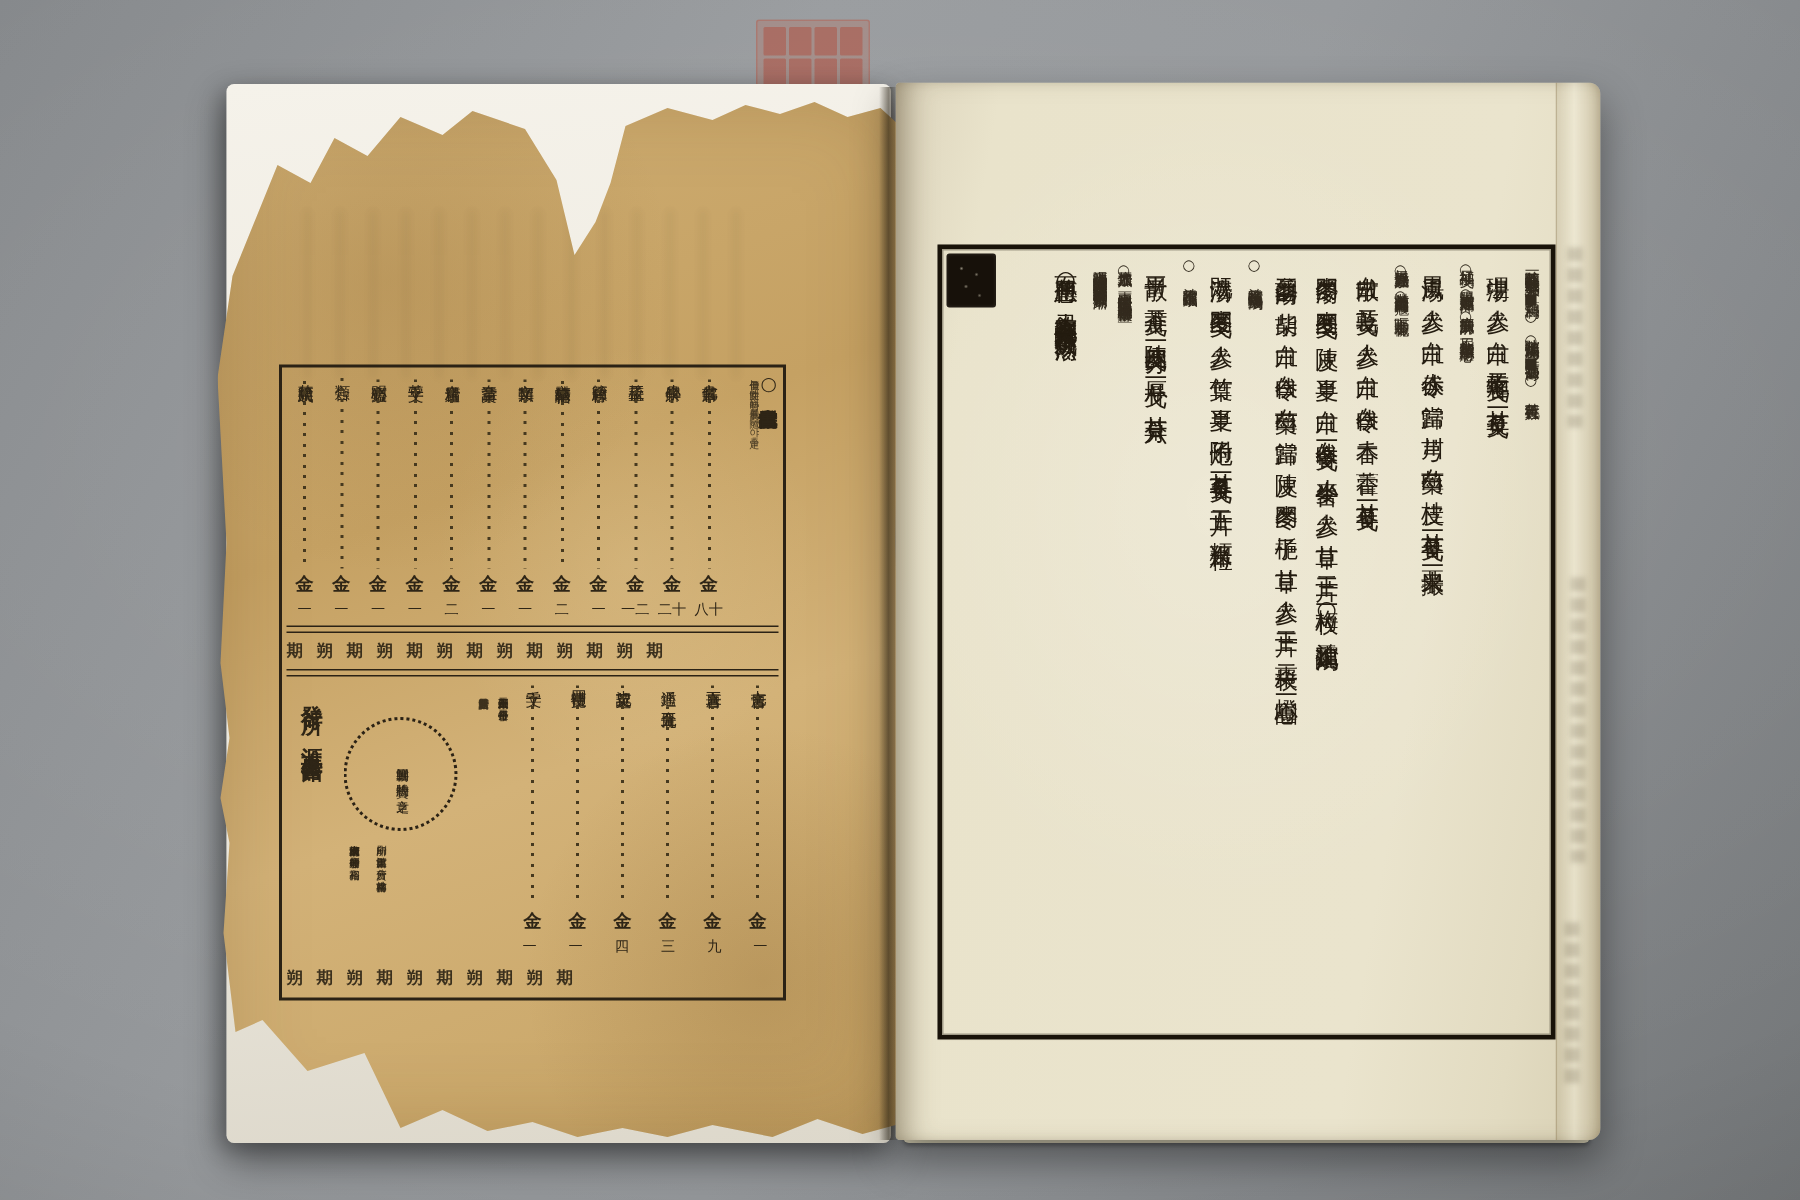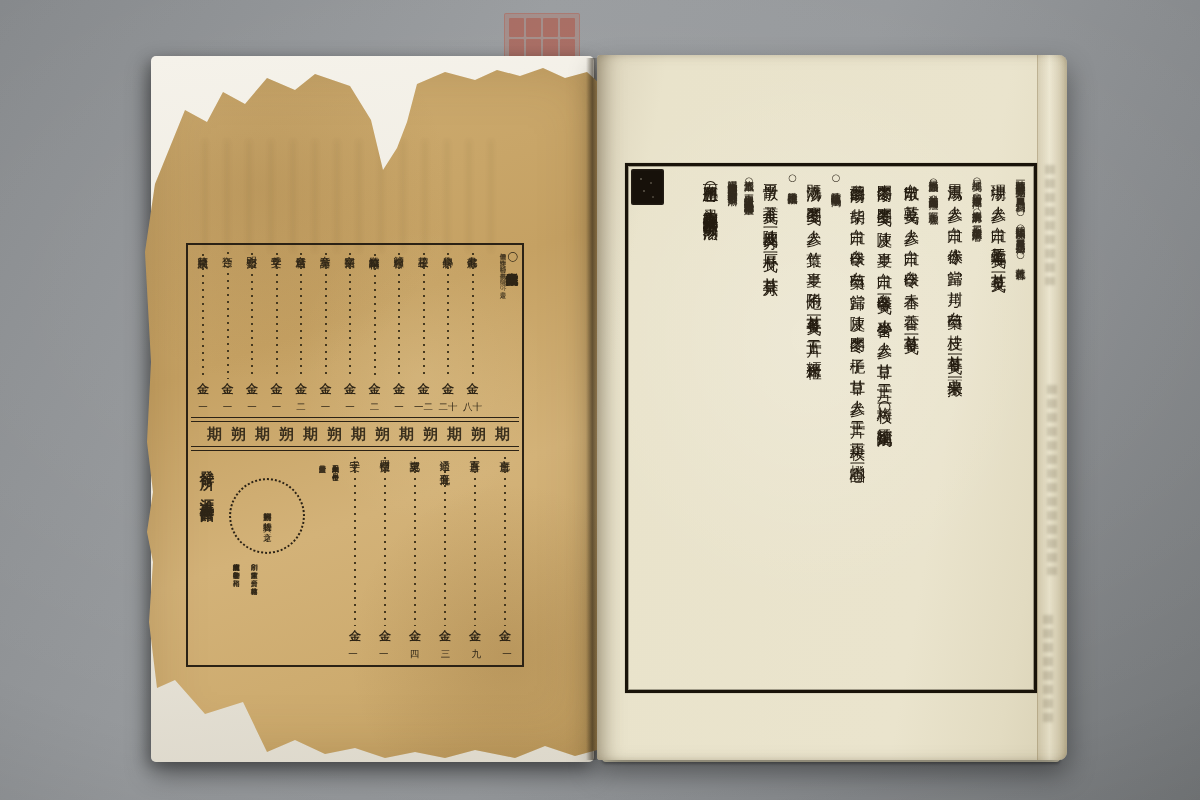--- a/index.html
+++ b/index.html
@@ -48,21 +48,21 @@
   .hdr-note { writing-mode:vertical-rl; text-orientation:upright; font-size:6.5px; line-height:1.05; opacity:.85; }
   .cat-col { width:24px; display:flex; flex-direction:column; align-items:center; }
   .cat-col .ct { writing-mode:vertical-rl; text-orientation:upright; font-size:10.5px; line-height:1; letter-spacing:.5px; }
   .cat-col .lead { flex:1 1 auto; width:2px; margin:3px 0 2px;
     background:repeating-linear-gradient(to bottom,#46391f 0 2px, rgba(0,0,0,0) 2px 7px); }
   .cat-col .gold { font-size:12px; font-weight:bold; }
   .num-row { height:18px; display:flex; flex-direction:row-reverse; justify-content:space-between; }
   .num-row .spacer { width:34px; }
   .num-cell { width:24px; text-align:center; font-size:9.5px; line-height:18px; }
   .dbl-rule { height:5px; border-top:1.6px solid #2b2215; border-bottom:1.6px solid #2b2215; margin:1px 0; }
-  .glyph-row { height:22px; text-align:right; font-size:15px; font-weight:bold; letter-spacing:9px;
+  .glyph-row { height:22px; text-align:left; font-size:11px; font-weight:bold; letter-spacing:9px;
     line-height:22px; overflow:hidden; white-space:nowrap; opacity:.92; }
   .cat-lower-wrap { flex:1; display:flex; }
   .colophon { width:150px; position:relative; }
   .pub-big { position:absolute; left:8px; top:6px; writing-mode:vertical-rl; text-orientation:upright;
     font-size:14.5px; font-weight:bold; line-height:1.1; letter-spacing:3px; height:160px; }
   .dot-circle { position:absolute; left:38px; top:26px; width:76px; height:76px; border:2px dotted #2b2215;
     border-radius:50%; display:flex; align-items:center; justify-content:center; }
   .dot-circle .inner { writing-mode:vertical-rl; text-orientation:upright; font-size:8.5px; line-height:1.15; }
   .dot-circle .inner div { display:inline-block; }
   .col-sm { writing-mode:vertical-rl; text-orientation:upright; font-size:7px; line-height:1.12; position:absolute; }
@@ -273,20 +273,21 @@
             <div class="num-cell">一</div>
             <div class="num-cell">九</div>
             <div class="num-cell">三</div>
             <div class="num-cell">四</div>
             <div class="num-cell">一</div>
             <div class="num-cell">一</div>
           </div>
         </div>
       </div>
 
+      <div class="glyph-row">朔期朔期朔期朔期朔期</div>
     </div>
   </div>
 
   <div class="gutter"></div>
 
   <div class="cream-stack"></div>
   <div class="cream-page">
     <div class="fold-band"></div>
     <div class="ghost g1"></div>
     <div class="ghost g2"></div>

